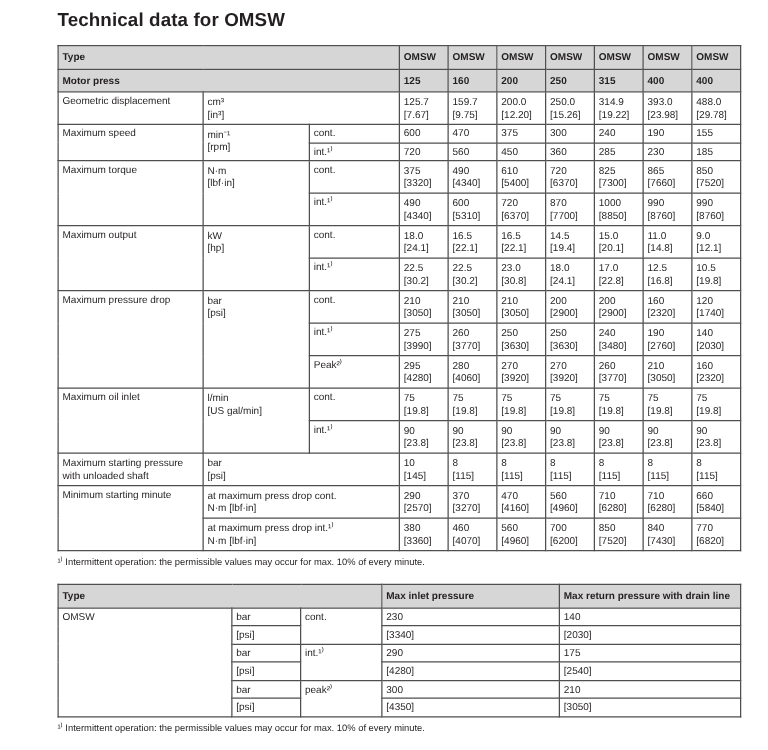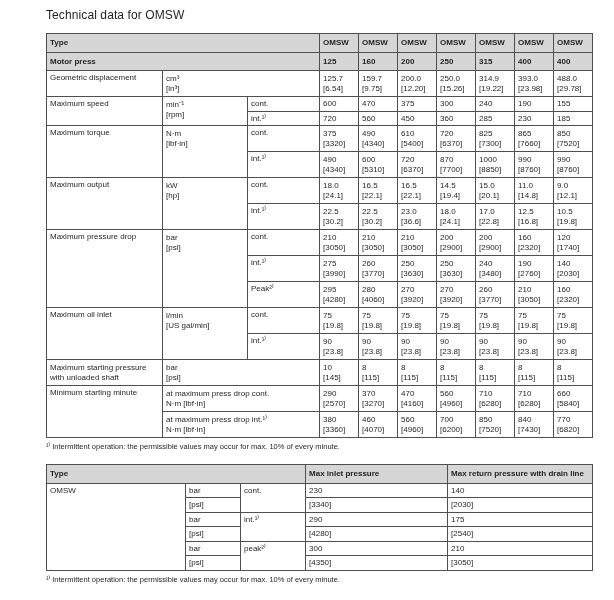--- a/index.html
+++ b/index.html
@@ -1,21 +1,21 @@
 <!DOCTYPE html>
 <html style="--header-bg: #d6d6d6; --border: #4f4f4f;"><head>
 <meta charset="utf-8">
 <style>
   html,body{margin:0;padding:0;}
   body{
     width:614px;height:600px;overflow:hidden;background:#ffffff;
     font-family:"Liberation Sans", sans-serif;color:#231f20;
   }
   .page{padding:8px 20px 0 46px;}
-  .title{font-size:12px;font-weight:normal;margin:0 0 11px 0;letter-spacing:0.1px;}
+  .title{font-size:15px;font-weight:bold;margin:0 0 11px 0;letter-spacing:0.1px;}
   table{border-collapse:collapse;table-layout:fixed;width:546px;}
   td{
     border:1px solid var(--border,#4f4f4f);
     font-size:8px;line-height:9.5px;
     padding:2px 2px 2px 3px;vertical-align:top;text-align:left;
     white-space:pre-line;overflow:hidden;
   }
   td.head{background:var(--header-bg,#d6d6d6);font-weight:bold;padding-top:4px;padding-bottom:4px;}
   .t1 td.twoline{padding-top:3px;padding-bottom:3px;}
   .footnote{font-size:7.5px;line-height:9px;margin:4px 0 0 0;}
@@ -59,21 +59,21 @@
           <td class="head">250</td>
           <td class="head">315</td>
           <td class="head">400</td>
           <td class="head">400</td>
         </tr>
         <tr>
           <td>Geometric displacement</td>
           <td colspan="2" class="twoline">cm³
 [in³]</td>
           <td class="twoline">125.7
-[6.54]</td>
+[7.67]</td>
           <td class="twoline">159.7
 [9.75]</td>
           <td class="twoline">200.0
 [12.20]</td>
           <td class="twoline">250.0
 [15.26]</td>
           <td class="twoline">314.9
 [19.22]</td>
           <td class="twoline">393.0
 [23.98]</td>
@@ -160,21 +160,21 @@
           <td class="twoline">9.0
 [12.1]</td>
         </tr>
         <tr>
           <td>int.¹⁾</td>
           <td class="twoline">22.5
 [30.2]</td>
           <td class="twoline">22.5
 [30.2]</td>
           <td class="twoline">23.0
-[36.6]</td>
+[30.8]</td>
           <td class="twoline">18.0
 [24.1]</td>
           <td class="twoline">17.0
 [22.8]</td>
           <td class="twoline">12.5
 [16.8]</td>
           <td class="twoline">10.5
 [19.8]</td>
         </tr>
         <tr>

